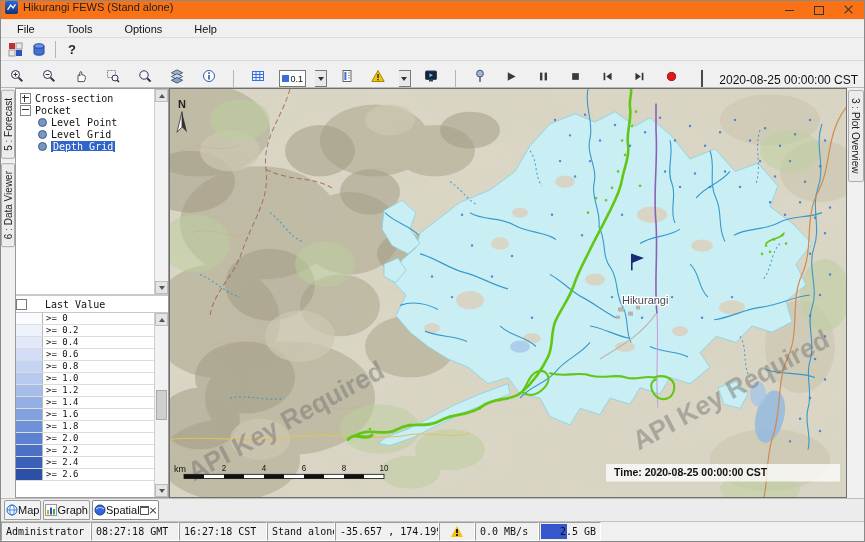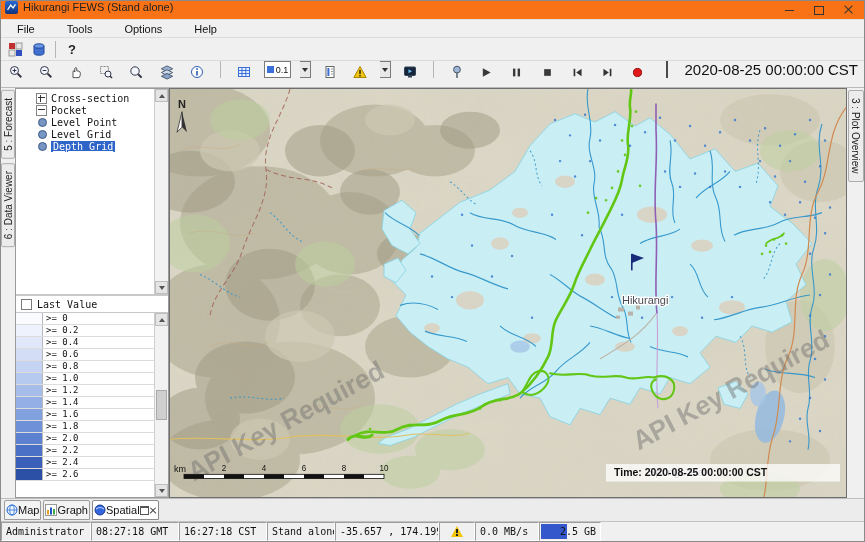--- a/index.html
+++ b/index.html
@@ -19,58 +19,58 @@
   .wc-close{position:relative;}
   .wc-close i,.wc-close b{position:absolute;width:11px;height:1px;background:#333;left:9px;top:8px;}
   .wc-close i{transform:rotate(45deg);} .wc-close b{transform:rotate(-45deg);}
 
   
   .menubar{height:17px;display:flex;align-items:center;background:#f0f0f0;border-bottom:1px solid #dcdcdc;flex:0 0 auto;}
   .menu-item{padding:1px 16px;cursor:default;}
 
   
   .toolbar1{height:22px;display:flex;align-items:center;padding-left:2px;border-bottom:1px solid #dadada;flex:0 0 auto;}
-  .toolbar2{height:26px;display:flex;align-items:flex-start;padding-left:4px;border-bottom:1px solid #b9b9b9;flex:0 0 auto;gap:8px;}
+  .toolbar2{height:26px;display:flex;align-items:flex-end;padding-left:4px;border-bottom:1px solid #b9b9b9;flex:0 0 auto;gap:8px;}
   .tbtn{width:22px;height:20px;display:flex;align-items:center;justify-content:center;border:1px solid transparent;border-radius:2px;}
   .sep{width:1px;height:17px;background:#b5b5b5;margin:0 4px;}
   .helpq{font-weight:bold;font-size:13px;color:#222;}
   .combo{height:15px;border:1px solid #7a7a7a;background:#fff;display:flex;align-items:center;padding:0 2px;gap:2px;margin:0 1px;}
   .combo .sw{width:7px;height:7px;background:#3a6fd8;display:inline-block;}
   .combo .val{font-size:9px;}
   .drop{width:11px;height:15px;border:1px solid #7a7a7a;border-left:none;background:#e8e8e8;display:flex;align-items:center;justify-content:center;}
   .tri-down{width:0;height:0;border-left:3px solid transparent;border-right:3px solid transparent;border-top:4px solid #333;}
   .timeline{flex:1;height:15px;margin:0 8px 0 10px;position:relative;background:#fdfdfd;border:1px solid #4a4a4a;}
   .timeline .ticks{position:absolute;left:0;right:0;top:0;height:7px;
       background:repeating-linear-gradient(90deg,transparent 0 8px,#555 8px 9px);}
   .timeline .band{position:absolute;left:1px;right:1px;bottom:1px;height:5px;background:#0a1670;}
-  .tb-datetime{font-size:15px;color:#111;padding:0 6px 0 0;white-space:nowrap;}
+  .tb-datetime{font-size:12px;color:#111;padding:0 6px 0 0;white-space:nowrap;}
 
   
   .main{flex:1;display:flex;min-height:0;}
   .vstrip{width:14px;background:#f0f0f0;display:flex;flex-direction:column;align-items:center;flex:0 0 auto;}
   .vstrip-r{width:17px;}
   .vtab{writing-mode:vertical-rl;transform:rotate(180deg);font-size:10px;color:#222;background:#ececec;
         border:1px solid #adadad;border-radius:2px;padding:7px 0;margin:2px 0;width:12px;
         display:flex;align-items:center;justify-content:center;white-space:nowrap;}
   .vtab-r{writing-mode:vertical-rl;transform:none;margin-top:2px;width:14px;}
 
   .leftpanel{width:152px;flex:0 0 auto;display:flex;flex-direction:column;border:1px solid #9a9a9a;background:#fff;min-height:0;}
   
   .tree{height:205px;overflow:hidden;position:relative;display:flex;border-bottom:2px solid #c9c9c9;}
   .tree-rows{flex:1;padding-top:3px;font-family:"DejaVu Sans Mono",monospace;font-size:10px;}
-  .trow{height:12px;display:flex;align-items:center;gap:4px;padding-left:20px;white-space:nowrap;}
+  .trow{height:12px;display:flex;align-items:center;gap:4px;padding-left:4px;white-space:nowrap;}
   .trow.child{padding-left:22px;}
   .ebox{position:relative;width:9px;height:9px;border:1px solid #848484;background:#fff;flex:0 0 auto;}
   .ebox i{position:absolute;left:1px;right:1px;top:3px;height:1px;background:#333;}
   .ebox.plus b{position:absolute;top:1px;bottom:1px;left:3px;width:1px;background:#333;}
   .dot{width:7px;height:7px;border-radius:50%;background:#7795c5;border:1px solid #3c5a82;flex:0 0 auto;}
   .tlabel.sel{background:#2f64c8;color:#fff;padding:0 2px;text-decoration:underline;}
   
   .legend{flex:1;display:flex;flex-direction:column;min-height:0;}
-  .legend-head{height:16px;display:flex;align-items:center;gap:5px;padding-left:5px;border-bottom:1px solid #c8c8c8;font-family:"DejaVu Sans Mono",monospace;font-size:10px;}
+  .legend-head{height:16px;display:flex;align-items:center;gap:18px;border-bottom:1px solid #c8c8c8;font-family:"DejaVu Sans Mono",monospace;font-size:10px;}
   .chk{width:9px;height:9px;border:1px solid #7a7a7a;background:#fff;}
   .legend-body{flex:1;display:flex;min-height:0;}
   .legend-rows{flex:1;overflow:hidden;}
   .lrow{height:11px;display:flex;border-bottom:1px solid #dcdcdc;align-items:stretch;}
   .lsw{width:26px;border-right:1px solid #b9b9b9;flex:0 0 auto;}
   .llabel{font-family:"DejaVu Sans Mono",monospace;font-size:9px;line-height:11px;padding-left:3px;}
   
   .vscroll{width:13px;background:#f2f2f2;border-left:1px solid #cfcfcf;display:flex;flex-direction:column;justify-content:space-between;align-items:center;flex:0 0 auto;}
   .sbtn{width:13px;height:13px;background:#e4e4e4;border:1px solid #bdbdbd;box-sizing:border-box;display:flex;align-items:center;justify-content:center;}
   .tri-up{width:0;height:0;border-left:3px solid transparent;border-right:3px solid transparent;border-bottom:4px solid #555;}

